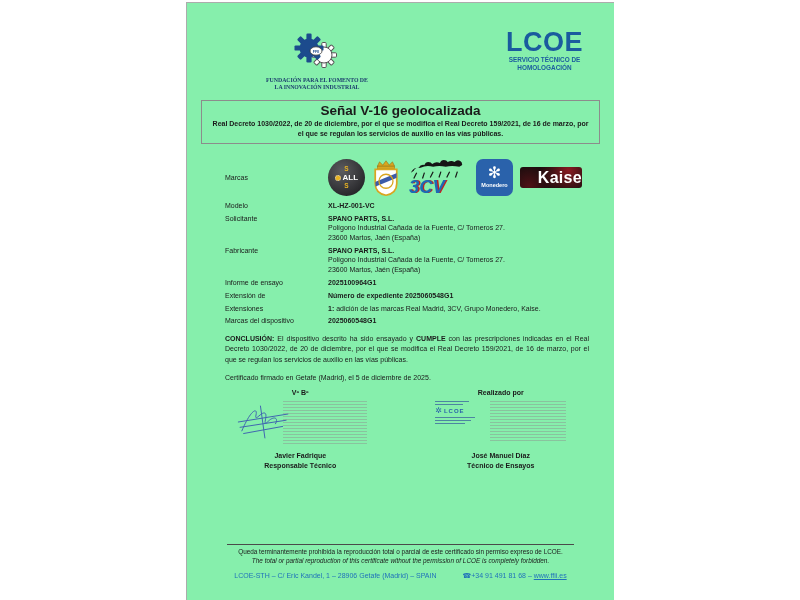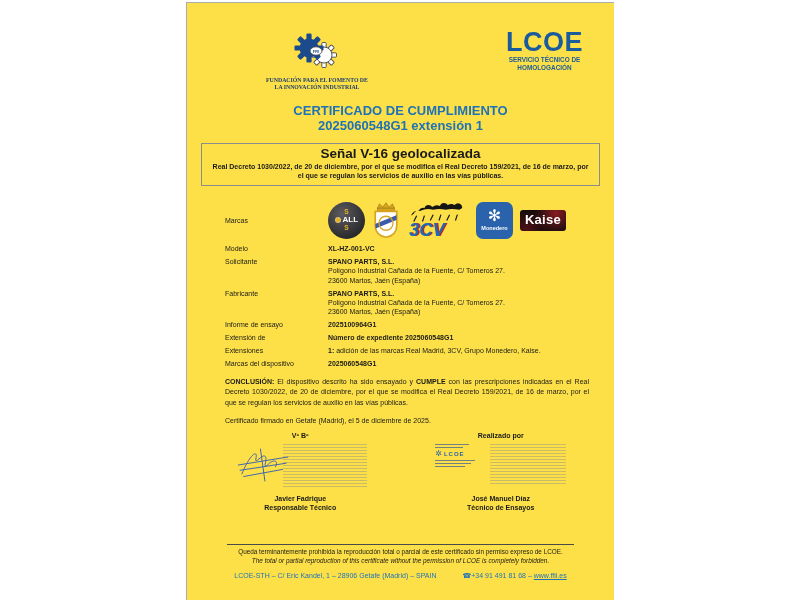--- a/index.html
+++ b/index.html
@@ -1,19 +1,19 @@
 <!DOCTYPE html>
 <html><head>
 <meta charset="utf-8">
 <style>
   html,body{margin:0;padding:0;background:#ffffff;}
   .canvas{position:relative;width:800px;height:600px;background:#ffffff;overflow:hidden;
           font-family:"Liberation Sans",sans-serif;color:#1a1a1a;}
   .page{position:absolute;left:186px;top:2px;width:427px;height:598px;
-        border-left:1px solid #acacac;border-top:1px solid #acacac;background:#fde047;}
+        border-left:1px solid #acacac;border-top:1px solid #acacac;background:#86efac;}
   .content{padding:26px 13px 0 13px;font-size:7px;}
 
   
   .hdr{display:flex;justify-content:space-between;align-items:flex-start;height:62px;}
   .ffii{margin-left:42px;text-align:center;width:150px;}
   .ffii-caption{font-family:"Liberation Serif",serif;font-weight:bold;font-size:5.8px;
                 color:#1c3e6e;line-height:1.25;margin-top:1px;}
   .lcoe{margin-right:18px;text-align:center;color:#1a5b9e;}
   .lcoe-word{font-size:27px;font-weight:bold;letter-spacing:.5px;line-height:1;}
   .lcoe-sub{font-size:6.4px;font-weight:bold;line-height:1.25;}
@@ -44,25 +44,25 @@
           color:#e8b322;font-weight:bold;}
   .sosall .s{font-size:6.5px;line-height:1;}
   .sosall .mid{display:flex;align-items:center;gap:1.5px;line-height:1;margin:1px 0;}
   .sosall .dot{width:6px;height:6px;border-radius:50%;background:#e8b322;
                border:1px dotted #cfcfcf;box-sizing:border-box;}
   .sosall .all{color:#fff;font-size:8px;}
   .monedero{width:37px;height:37px;border-radius:7px;background:#2a62ab;flex:none;
             display:flex;flex-direction:column;align-items:center;justify-content:center;color:#fff;}
   .monedero .flake{font-size:16px;line-height:1;}
   .monedero .mlabel{font-size:5.5px;font-weight:bold;margin-top:1px;}
-  .kaise{width:46px;height:21px;border-radius:3px;flex:none;
+  .kaise{width:62px;height:21px;border-radius:3px;flex:none;
          background:radial-gradient(circle at 78% 15%,rgba(205,35,45,.65),transparent 55%),
                     radial-gradient(circle at 15% 90%,rgba(160,25,35,.45),transparent 50%),#0b0b0b;
-         display:flex;align-items:center;justify-content:center;color:#fff;
-         font-weight:bold;font-size:13px;letter-spacing:.3px;}
+         display:flex;align-items:center;justify-content:flex-end;color:#fff;
+         font-weight:bold;font-size:16px;letter-spacing:.3px;}
 
   
   .conclusion{margin:8px 12px 0 25px;text-align:justify;line-height:1.5;}
   .signedline{margin:8px 12px 0 25px;line-height:1.4;}
 
   
   .sigs{display:flex;margin-top:6px;}
   .sigcol{width:50%;text-align:center;}
   .sighead{font-weight:bold;font-size:7px;}
   .siggfx{height:48px;margin-top:3px;display:flex;justify-content:center;align-items:flex-start;}
@@ -122,24 +122,20 @@
             <div>LA INNOVACIÓN INDUSTRIAL</div>
           </div>
         </div>
         <div class="lcoe">
           <div class="lcoe-word">LCOE</div>
           <div class="lcoe-sub">SERVICIO TÉCNICO DE</div>
           <div class="lcoe-sub">HOMOLOGACIÓN</div>
         </div>
       </div>
 
-      <div class="title">
-        <div>CERTIFICADO DE CUMPLIMIENTO</div>
-        <div>2025060548G1 extensión 1</div>
-      </div>
 
       <div class="pbox">
         <div class="pbox-title">Señal V-16 geolocalizada</div>
         <div class="pbox-reg">Real Decreto 1030/2022, de 20 de diciembre, por el que se modifica el Real Decreto 159/2021, de 16 de marzo, por el que se regulan los servicios de auxilio en las vías públicas.</div>
       </div>
 
       <div class="fields">
 
         <div class="frow center">
           <div class="flabel">Marcas</div>

